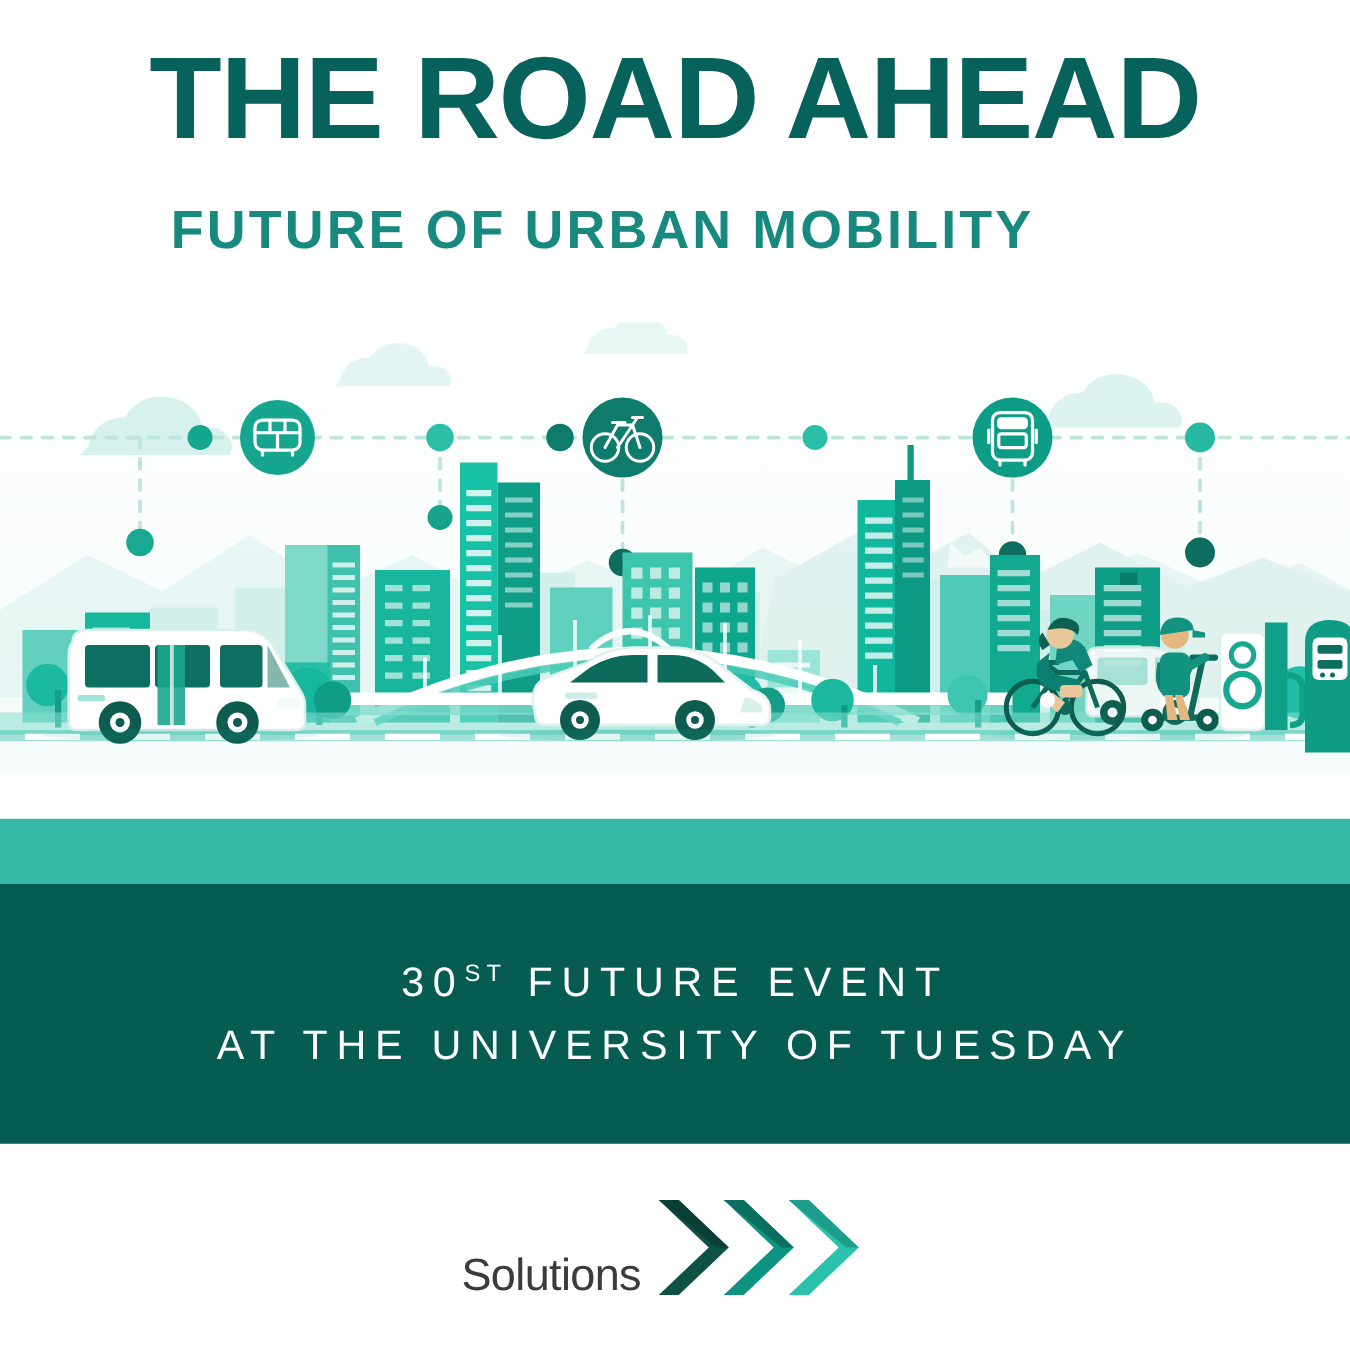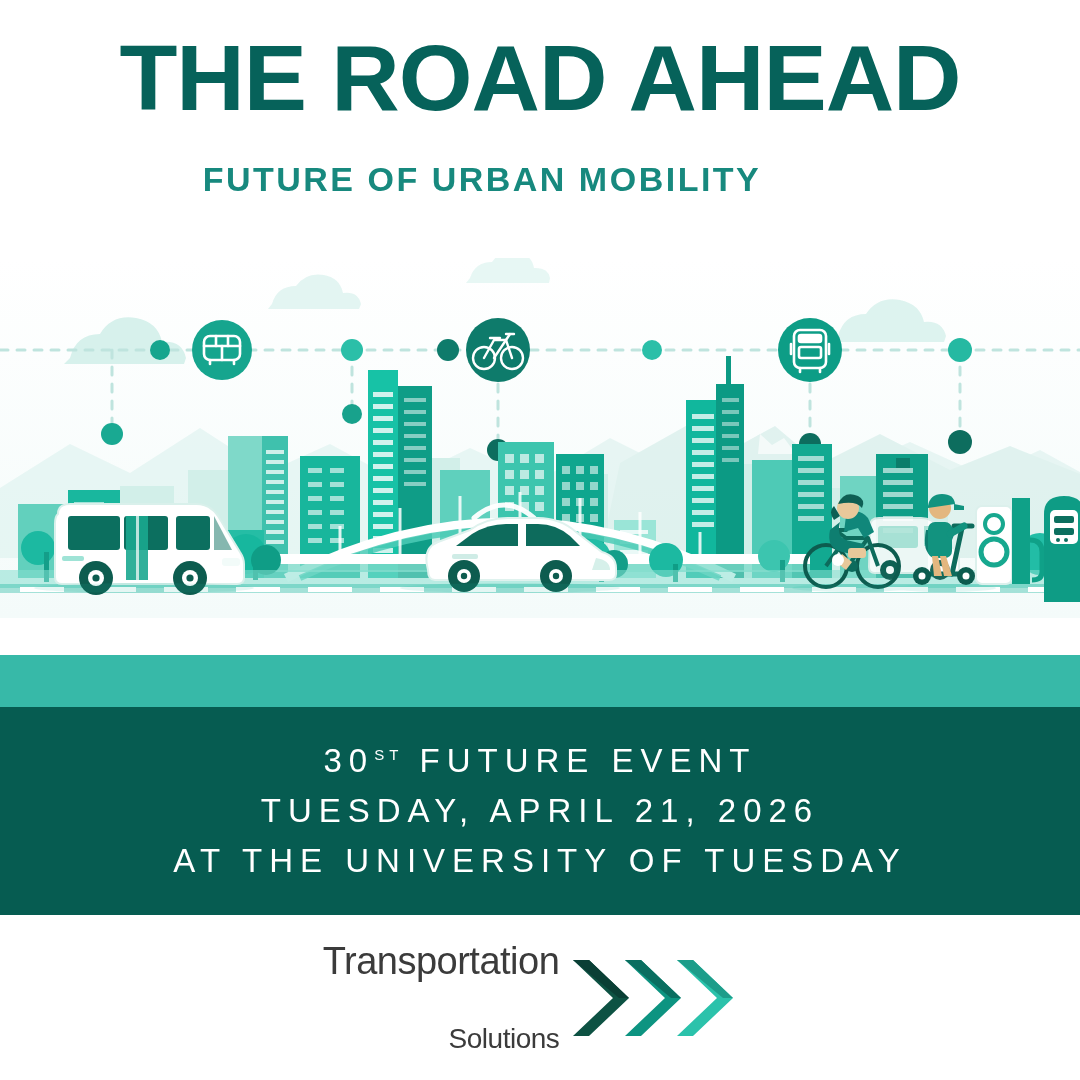--- a/index.html
+++ b/index.html
@@ -23,21 +23,21 @@
     line-height:1.0;
     letter-spacing:-1px;
     color:#06625a;
     transform:scaleX(1.02);
   }
   .subtitle{
     position:absolute;left:0;top:160px;width:964px;
     text-align:center;
     font-family:"Liberation Sans", sans-serif;
     font-weight:700;
-    font-size:34px;
+    font-size:43px;
     letter-spacing:2.5px;
     color:#17897e;
   }
 
   
   .illustration{position:absolute;left:0;top:258px;width:1080px;height:360px;}
   .illustration svg{display:block;width:1080px;height:360px;}
 
   
   .band-accent{position:absolute;left:0;top:655px;width:1080px;height:52px;background:#37b9a8;}
@@ -50,37 +50,37 @@
   }
   .eventline{
     font-family:"Liberation Sans", sans-serif;
     font-weight:400;
     font-size:33px;
     letter-spacing:7px;
     color:#ffffff;
     white-space:nowrap;
     text-align:center;
   }
-  .eventline sup{font-size:15px;letter-spacing:5px;vertical-align:super;text-align:right;}
+  .eventline sup{font-size:19px;letter-spacing:5px;vertical-align:super;text-align:right;}
 
   
   .logo{
     position:absolute;left:0;top:938px;width:1080px;height:120px;
     display:flex;align-items:center;justify-content:center;gap:8px;
   }
   .logo-text{
     font-family:"Liberation Sans", sans-serif;
     font-weight:400;
     color:#3b3b3b;
     text-align:right;
     line-height:1.02;
     letter-spacing:-0.5px;
   }
   .logo-text .l1{display:block;font-size:38px;}
-  .logo-text .l2{display:block;font-size:28px;margin-top:44px;}
+  .logo-text .l2{display:block;font-size:36px;margin-top:44px;}
   .logo-mark{display:block;}
 </style>
 </head>
 <body>
 
 <div class="poster">
 
   <div class="header">
     <div class="title">THE ROAD AHEAD</div>
     <div class="subtitle">FUTURE OF URBAN MOBILITY</div>
@@ -537,28 +537,26 @@
         </g>
       </g>
     </svg>
   </div>
 
   <div class="band-accent"></div>
 
   <div class="band-main">
     <div class="eventinfo">
       <div class="eventline"><span>30</span><sup>ST</sup><span> FUTURE EVENT</span></div>
-      <div class="eventline">TUESDAY, APRIL 21, 2026</div>
       <div class="eventline">AT THE UNIVERSITY OF TUESDAY</div>
     </div>
   </div>
 
   <div class="logo">
     <div class="logo-text">
-      <span class="l1">Transportation</span>
       <span class="l2">Solutions</span>
     </div>
     <svg class="logo-mark" width="190" height="88" viewBox="0 0 190 88" xmlns="http://www.w3.org/2000/svg">
 
       <path d="M6 6 L22 6 L62 44 L22 82 L6 82 L46 44 Z" fill="#0d5243"></path>
       <path d="M6 6 L22 6 L62 44 L52 44 Z" fill="#0a3f35"></path>
 
       <path d="M58 6 L74 6 L114 44 L74 82 L58 82 L98 44 Z" fill="#0d9481"></path>
       <path d="M58 6 L74 6 L114 44 L104 44 Z" fill="#0a6e60"></path>
 

